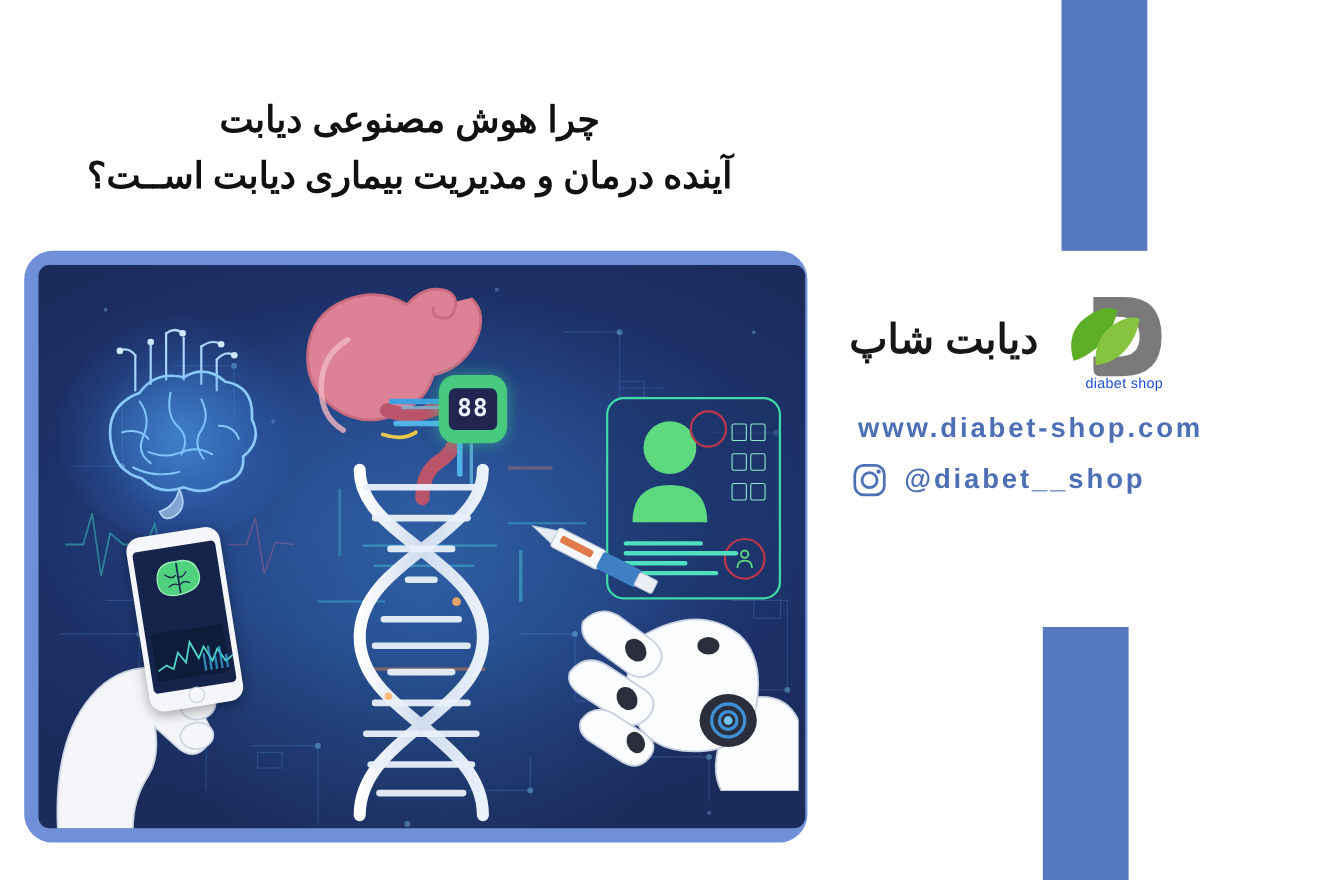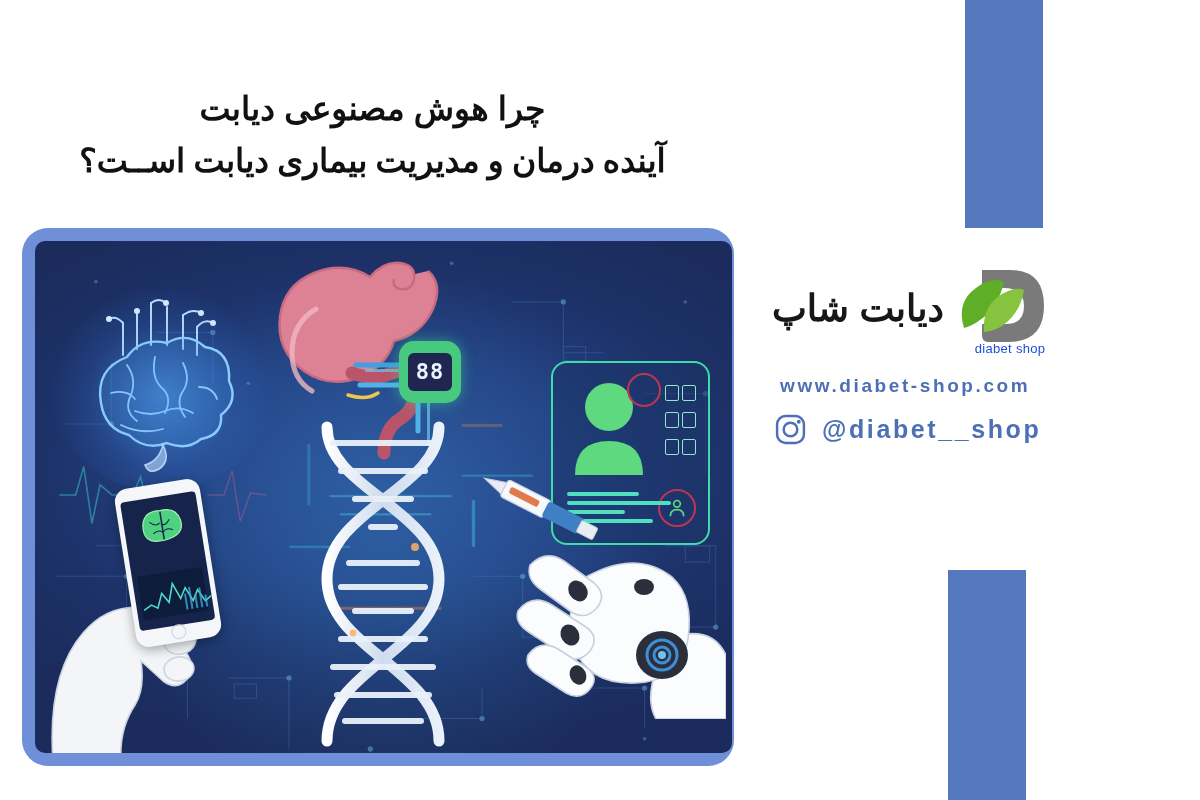--- a/index.html
+++ b/index.html
@@ -91,30 +91,30 @@
   .phone-brain{position:absolute;left:50%;top:12px;transform:translateX(-50%);width:44px;height:34px;}
   .phone-chart{position:absolute;left:5px;right:5px;bottom:10px;height:44px;background:rgba(12,26,56,.8);border-radius:3px;}
   .phone-home{position:absolute;left:50%;bottom:3px;transform:translateX(-50%);width:13px;height:13px;border:1.5px solid #c9d2e0;border-radius:50%;}
 
   
   .robohand{position:absolute;right:6px;top:228px;width:260px;height:250px;}
   .syringe{position:absolute;left:10px;top:22px;width:130px;height:30px;transform:rotate(27deg);}
 
   
   .brand{position:absolute;left:772px;top:262px;width:400px;}
-  .brand-row{display:flex;align-items:center;justify-content:flex-start;gap:4px;}
+  .brand-row{display:flex;align-items:center;justify-content:flex-start;gap:16px;}
   .brand-fa{direction:rtl;font-size:37px;font-weight:bold;color:#171717;letter-spacing:-1px;white-space:nowrap;}
   .logo-mark{position:relative;width:112px;height:92px;flex:0 0 auto;}
   .logo-sub{position:absolute;left:12px;bottom:-2px;width:100px;text-align:center;
     font-size:13px;color:#1d4ed8;letter-spacing:.3px;}
 
   .contact{position:absolute;left:772px;top:375px;width:410px;color:#4d6fb5;}
   .c-line{display:flex;align-items:center;gap:14px;margin-bottom:14px;}
   .c-text{font-size:25px;font-weight:bold;letter-spacing:2.6px;white-space:nowrap;}
-  .c-url{font-size:19px;font-weight:bold;letter-spacing:2.6px;padding-left:8px;}
+  .c-url{font-size:25px;font-weight:bold;letter-spacing:2.6px;padding-left:8px;}
   .c-ico{width:36px;height:36px;flex:0 0 auto;display:flex;align-items:center;justify-content:center;}
 </style>
 </head>
 <body>
 
 <div class="stage">
 
   <div class="bar bar-top"></div>
   <div class="bar bar-bottom"></div>
 

